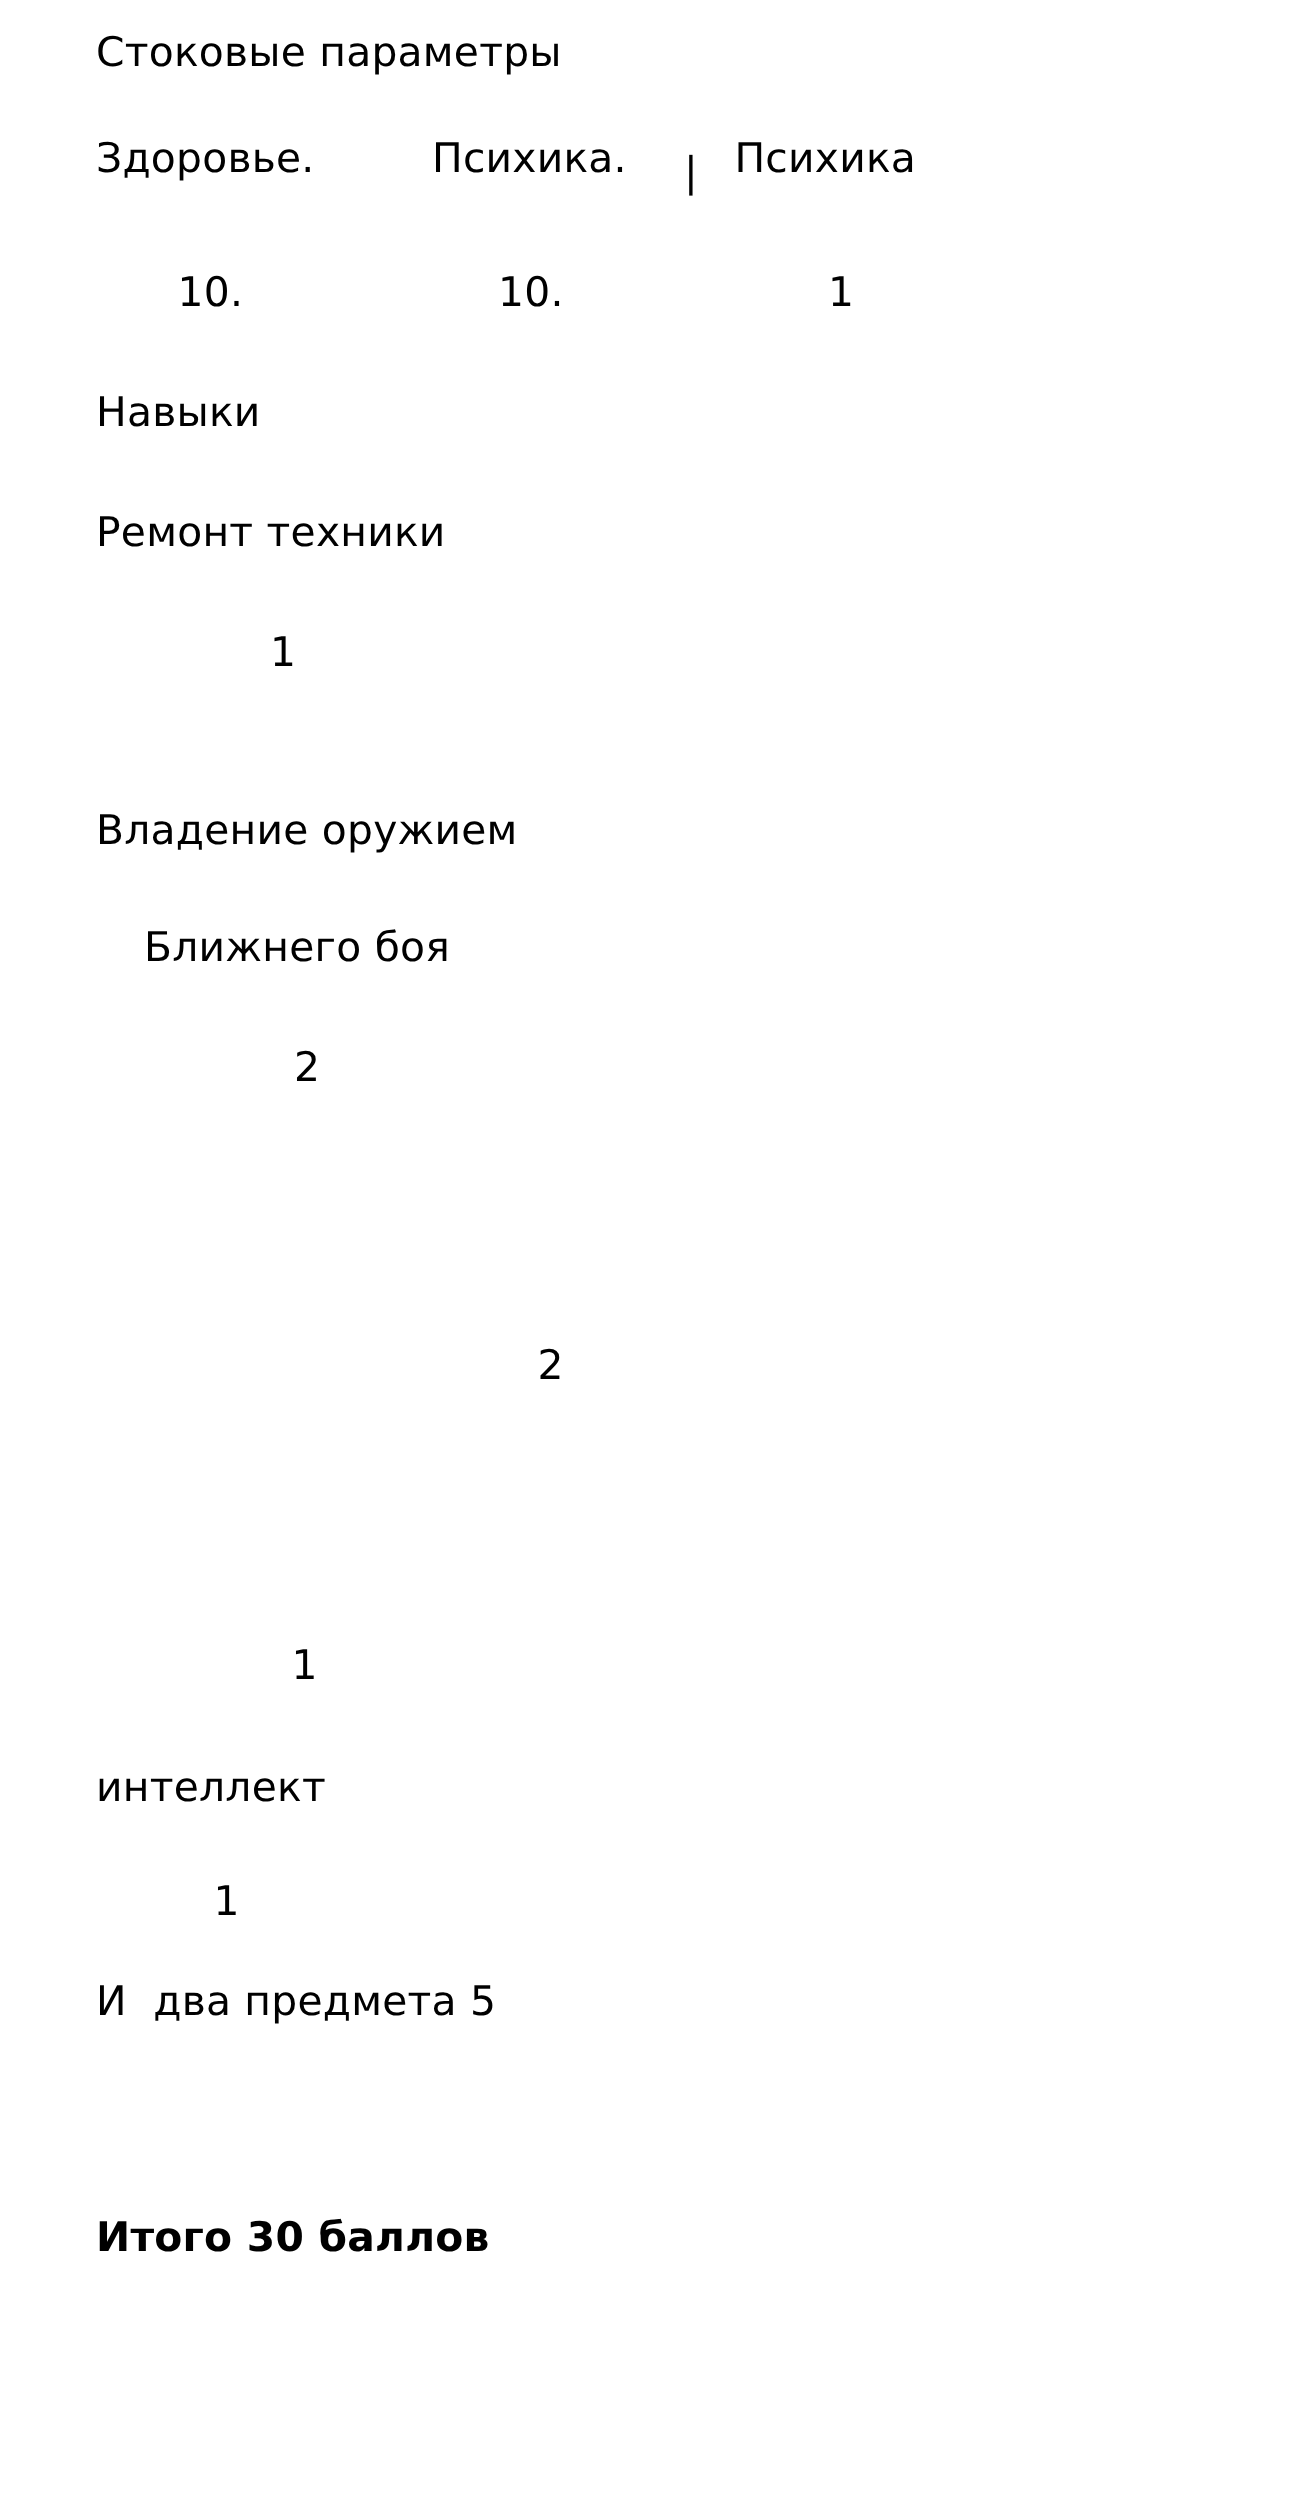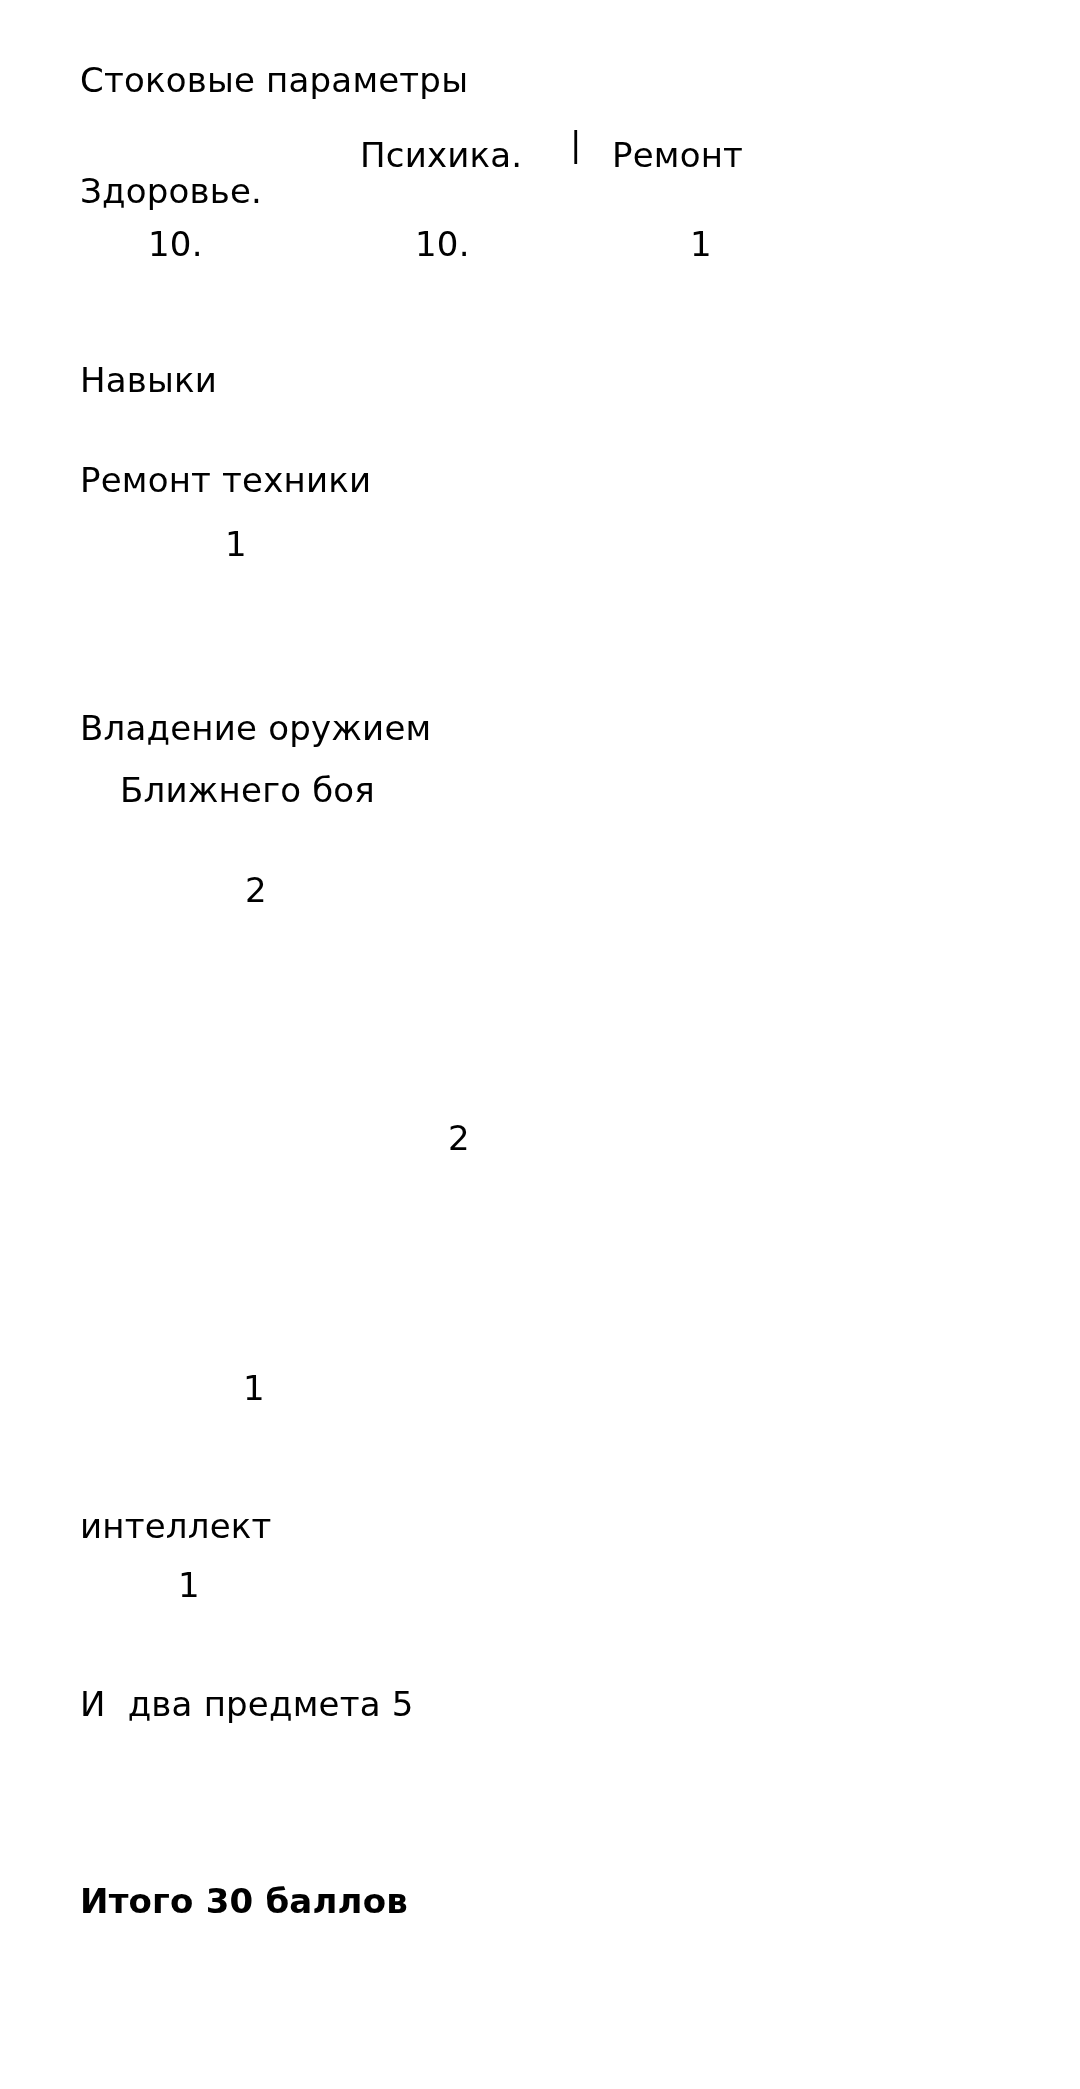--- a/index.html
+++ b/index.html
@@ -23,33 +23,33 @@
     padding: 0;
     overflow: hidden;
   }
   .line {
     position: absolute;
     white-space: pre;
     font-size: 34px;
     line-height: 40px;
     letter-spacing: 0.2px;
   }
-  .indent-0 { left: 80px; margin-top: 36px; }
+  .indent-0 { left: 80px; }
   .value-a  { left: 148px; }
   .value-b  { left: 415px; }
   .value-c  { left: 690px; }
   .value-skill-1 { left: 225px; }
   .value-skill-2 { left: 245px; }
   .value-skill-3 { left: 448px; }
   .value-skill-4 { left: 243px; }
   .value-skill-5 { left: 178px; }
   .sub-indent { left: 120px; }
 
   .row-params      { top: 24px; }
-  .row-headers     { top: 135px; }
+  .row-headers     { top: 112px; }
   .row-values      { top: 224px; text-align: right; }
   .row-skills      { top: 324px; }
   .row-repair      { top: 424px; }
   .row-repair-val  { top: 524px; }
   .row-melee-head  { top: 672px; }
   .row-melee-sub   { top: 770px; }
   .row-melee-val   { top: 870px; }
   .row-gun-head    { top: 1018px; }
   .row-gun-val     { top: 1118px; }
   .row-drive-head  { top: 1268px; }
@@ -71,21 +71,21 @@
 </head>
 <body>
 
 <div class="page">
 
   <div class="line indent-0 row-params">Стоковые параметры</div>
 
   <div class="line indent-0 row-headers">Здоровье.</div>
   <div class="line row-headers" style="left:360px;">Психика.</div>
   <div class="header-sep">|</div>
-  <div class="line row-headers" style="left:612px;">Ремонт</div>
+  <div class="line row-headers" style="left:612px;">Психика</div>
 
   <div class="line value-a row-values">10.</div>
   <div class="line value-b row-values">10.</div>
   <div class="line value-c row-values">1</div>
 
   <div class="line indent-0 row-skills">Навыки</div>
 
   <div class="line indent-0 row-repair">Ремонт техники</div>
   <div class="line value-skill-1 row-repair-val">1</div>
 

